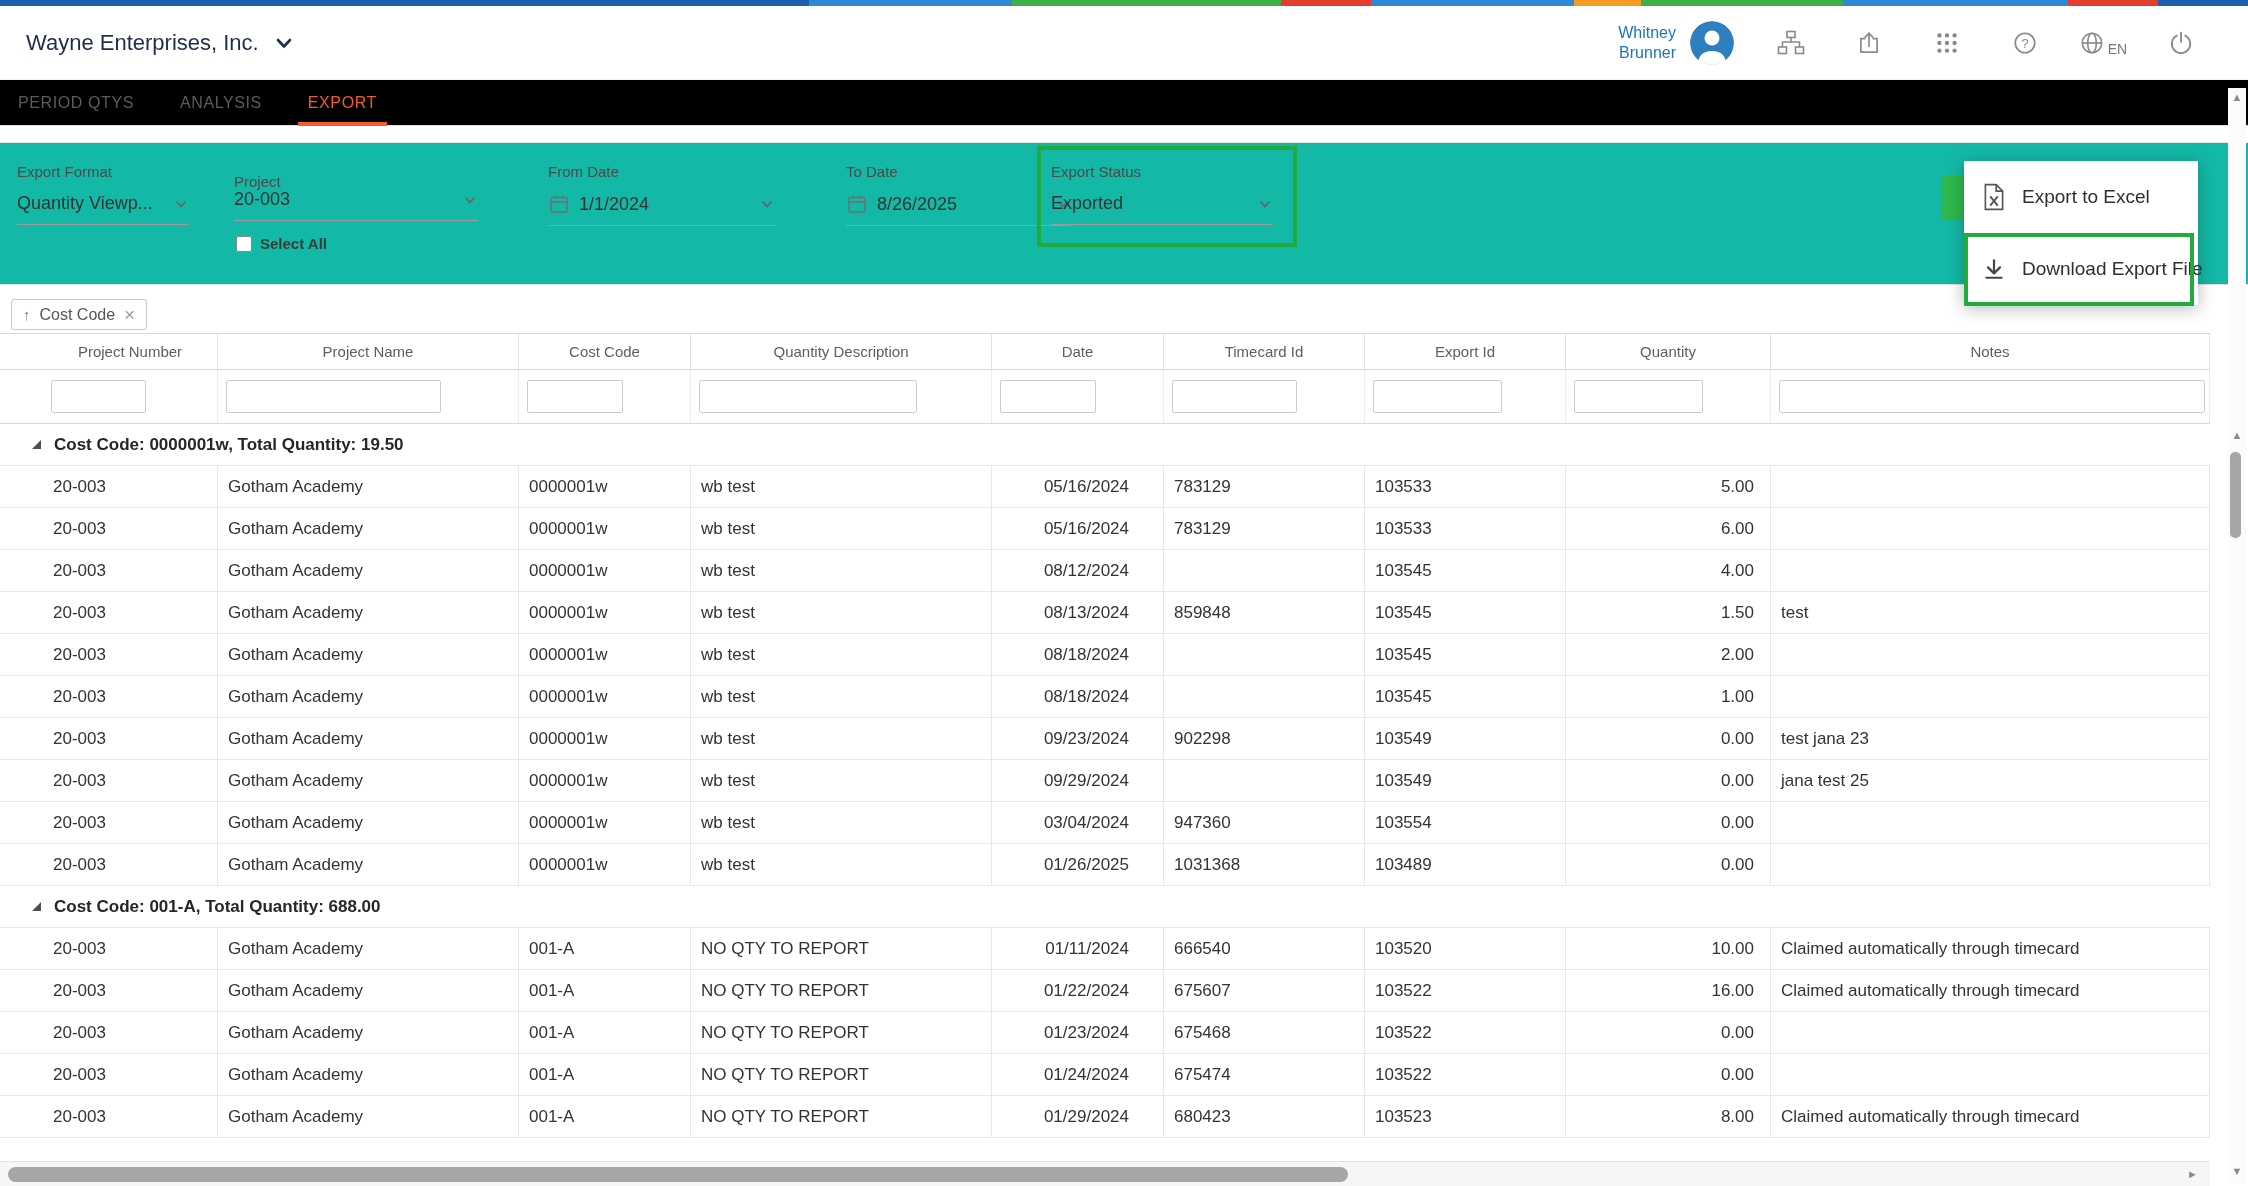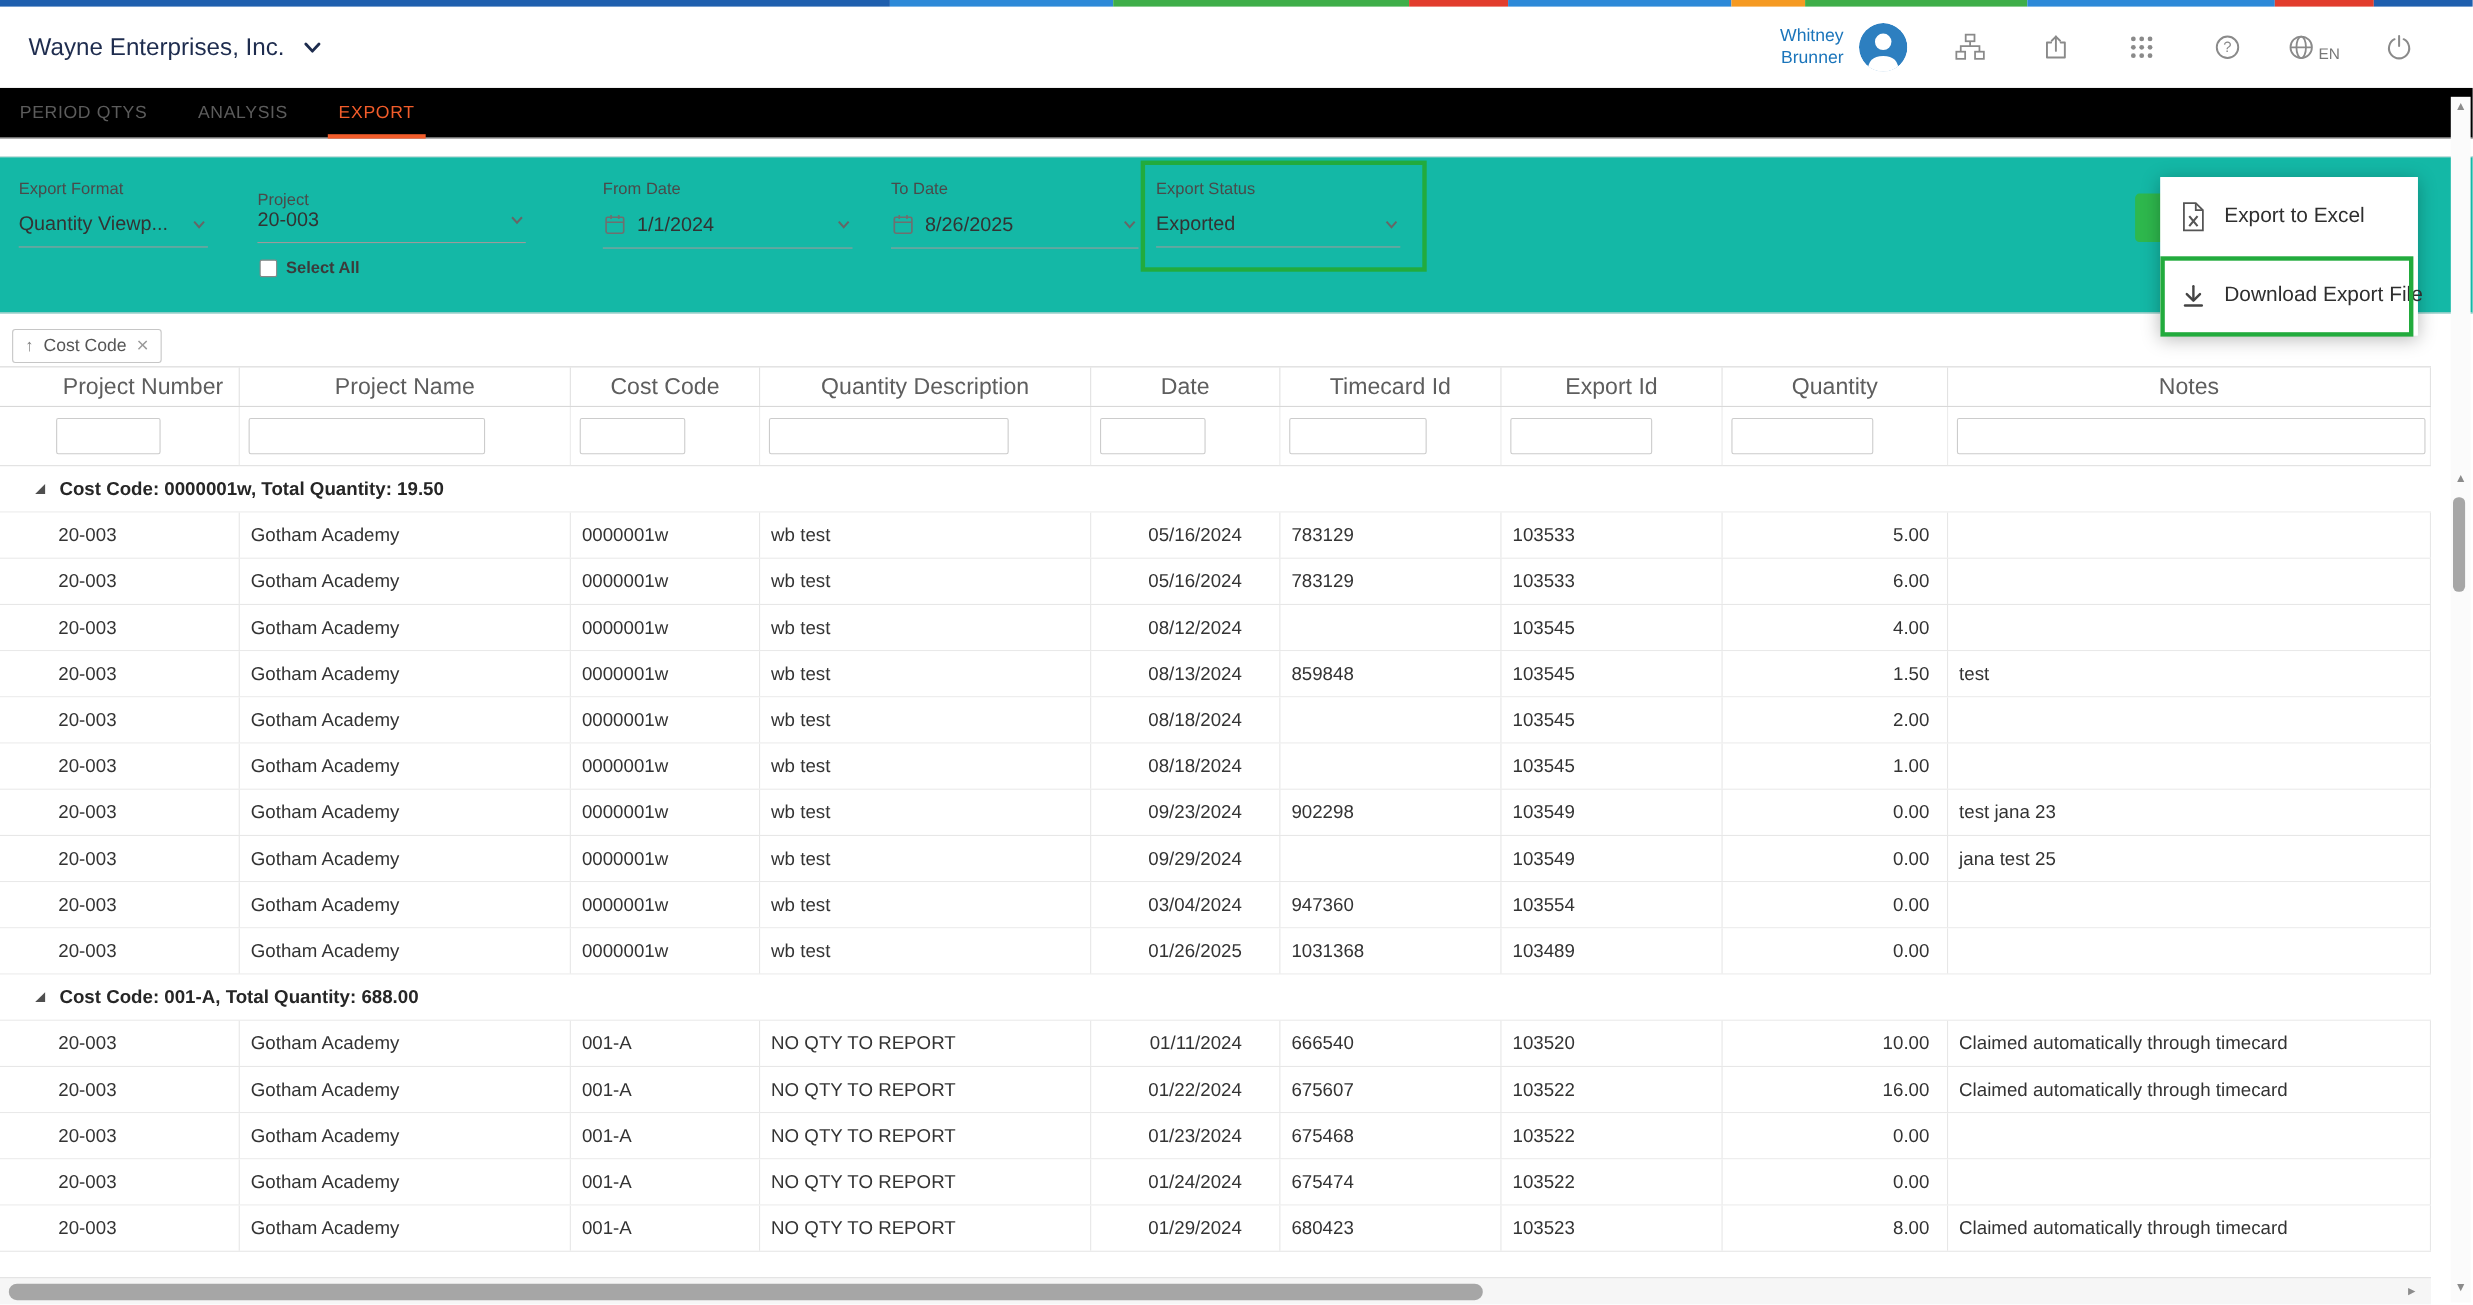--- a/index.html
+++ b/index.html
@@ -49,21 +49,21 @@
 
   
   .grid { margin-top: 12px; width: 2210px; position: relative; background: #fff; }
   .group-panel { height: 36px; position: relative; }
   .chip { position: absolute; left: 11px; top: 2px; height: 31px; display: inline-flex; align-items: center; gap: 9px; padding: 0 11px; border: 1px solid #c6c6c6; border-radius: 3px; background: #fff; font-size: 16px; color: #555; cursor: pointer; }
   .chip-arrow { color: #808080; font-size: 15px; }
   .chip-close { color: #9a9a9a; font-size: 19px; line-height: 1; cursor: pointer; }
 
   .grid-head { display: flex; height: 37px; border-top: 1px solid #d8d8d8; border-bottom: 1px solid #d8d8d8; background: #fff; }
   .gh-space, .gf-space, .g-space { width: 43px; flex: none; }
-  .gh-cell { flex: none; display: flex; align-items: center; justify-content: center; font-size: 21px; color: #5e5e5e; border-right: 1px solid #e2e2e2; overflow: hidden; white-space: nowrap; cursor: pointer; }
+  .gh-cell { flex: none; display: flex; align-items: center; justify-content: center; font-size: 15px; color: #5e5e5e; border-right: 1px solid #e2e2e2; overflow: hidden; white-space: nowrap; cursor: pointer; }
 
   .grid-filter { display: flex; height: 54px; align-items: center; border-bottom: 1px solid #d8d8d8; background: #fff; }
   .gf-cell { flex: none; height: 100%; display: flex; align-items: center; border-right: 1px solid #ececec; }
   .gf-input { margin-left: 8px; height: 33px; border: 1px solid #ccc; border-radius: 2px; background: #fff; font-size: 16px; padding: 0 8px; outline: none; font-family: inherit; }
 
   .g-row { display: flex; height: 42px; border-bottom: 1px solid #e7e7e7; background: #fff; }
   .g-cell { flex: none; display: flex; align-items: center; padding: 0 10px; font-size: 17px; color: #333; border-right: 1px solid #e7e7e7; overflow: hidden; white-space: nowrap; }
   .g-cell.right { justify-content: flex-end; }
   .group-row { display: flex; align-items: center; height: 42px; border-bottom: 1px solid #e7e7e7; padding-left: 30px; gap: 11px; background: #fff; cursor: pointer; }
   .group-text { font-size: 17px; font-weight: bold; color: #262626; }
@@ -208,21 +208,21 @@
           <rect x="3" y="4.5" width="16" height="14.5" rx="1.5"></rect>
           <path d="M3 9 H19"></path>
           <path d="M7.5 2.5 V6 M14.5 2.5 V6"></path>
         </svg>
       <span class="ftext">1/1/2024</span>
       <svg class="chev" width="16" height="16" viewBox="0 0 16 16" fill="none" stroke="#666" stroke-width="1.8">
           <path d="M3.5 5.5 L8 10.5 L12.5 5.5"></path>
         </svg>
     </div>
   </div>
-  <div class="fblock" style="left:810px;width:225px">
+  <div class="fblock" style="left:846px;width:225px">
     <div class="flabel">To Date</div>
     <div class="fvalue">
       <svg class="cal" width="22" height="22" viewBox="0 0 22 22" fill="none" stroke="#6f6f6f" stroke-width="1.5">
           <rect x="3" y="4.5" width="16" height="14.5" rx="1.5"></rect>
           <path d="M3 9 H19"></path>
           <path d="M7.5 2.5 V6 M14.5 2.5 V6"></path>
         </svg>
       <span class="ftext">8/26/2025</span>
       <svg class="chev" width="16" height="16" viewBox="0 0 16 16" fill="none" stroke="#666" stroke-width="1.8">
           <path d="M3.5 5.5 L8 10.5 L12.5 5.5"></path>

